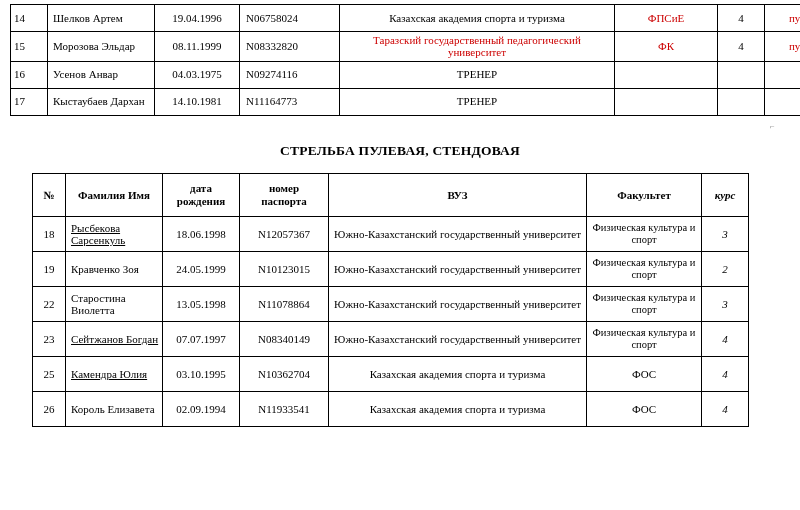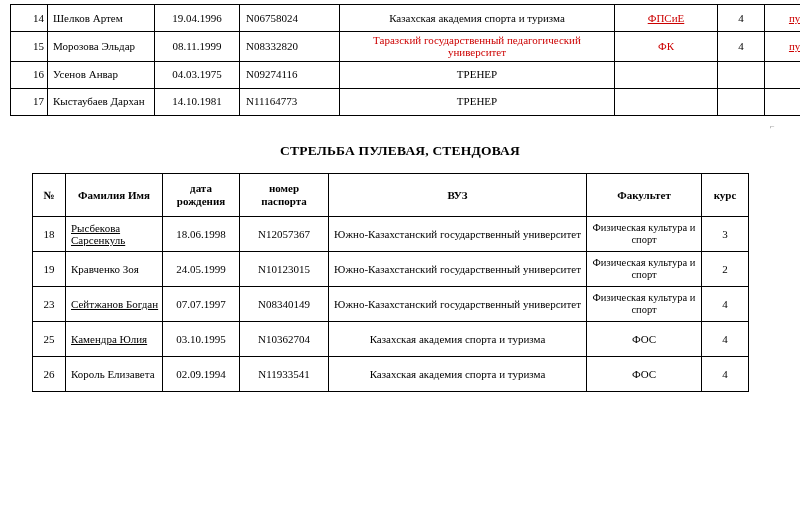--- a/index.html
+++ b/index.html
@@ -35,32 +35,32 @@
   
   .top-table {
     position: absolute;
     left: 10px;
     top: 4px;
     width: 772px;
   }
   .top-table td {
     height: 22px;
   }
-  .c-num    { width: 30px;  text-align: right; }
+  .c-num    { width: 30px;  text-align: left; }
   .c-name   { width: 98px;  text-align: left; padding-left: 5px; }
   .c-date   { width: 78px;  text-align: center; }
   .c-pass   { width: 90px;  text-align: left; padding-left: 6px; }
   .c-vuz    { width: 268px; text-align: center; }
   .c-fac    { width: 96px;  text-align: center; }
   .c-course { width: 40px;  text-align: center; }
   .c-extra  { width: 70px;  text-align: center; }
 
   .u { text-decoration: underline; }
   .red { color: #cc0000; }
-  .u-red { text-decoration: underline; color: #cc0000; }
+  .u-red { color: #cc0000; }
 
   .tail-mark {
     position: absolute;
     left: 770px;
     top: 122px;
     font-size: 8px;
     color: #555;
   }
 
   
@@ -89,21 +89,21 @@
     padding: 3px 2px;
     line-height: 1.15;
   }
   .main-table td { height: 30px; }
   .m-num    { width: 28px;  text-align: center; }
   .m-name   { width: 92px;  text-align: left; padding-left: 5px; }
   .m-date   { width: 72px;  text-align: center; }
   .m-pass   { width: 84px;  text-align: center; }
   .m-vuz    { width: 253px; text-align: center; }
   .m-fac    { width: 110px; text-align: center; }
-  .m-course { width: 42px;  text-align: center; }
+  .m-course { width: 42px;  text-align: center; font-style: italic; }
 
   .hdr-row th { height: 36px; }
   .nowrap-sm { font-size: 10.5px; }
 </style>
 </head>
 <body>
 
 <div class="page">
 
   <table class="top-table">
@@ -186,20 +186,29 @@
       <tr>
         <td class="m-num">19</td>
         <td class="m-name">Кравченко Зоя</td>
         <td class="m-date">24.05.1999</td>
         <td class="m-pass">N10123015</td>
         <td class="m-vuz">Южно-Казахстанский государственный университет</td>
         <td class="m-fac nowrap-sm">Физическая культура и спорт</td>
         <td class="m-course">2</td>
       </tr>
       <tr>
+        <td class="m-num">22</td>
+        <td class="m-name">Старостина Виолетта</td>
+        <td class="m-date">13.05.1998</td>
+        <td class="m-pass">N11078864</td>
+        <td class="m-vuz">Южно-Казахстанский государственный университет</td>
+        <td class="m-fac nowrap-sm">Физическая культура и спорт</td>
+        <td class="m-course">3</td>
+      </tr>
+      <tr>
         <td class="m-num">23</td>
         <td class="m-name u">Сейтжанов Богдан</td>
         <td class="m-date">07.07.1997</td>
         <td class="m-pass">N08340149</td>
         <td class="m-vuz">Южно-Казахстанский государственный университет</td>
         <td class="m-fac nowrap-sm">Физическая культура и спорт</td>
         <td class="m-course">4</td>
       </tr>
       <tr>
         <td class="m-num">25</td>

